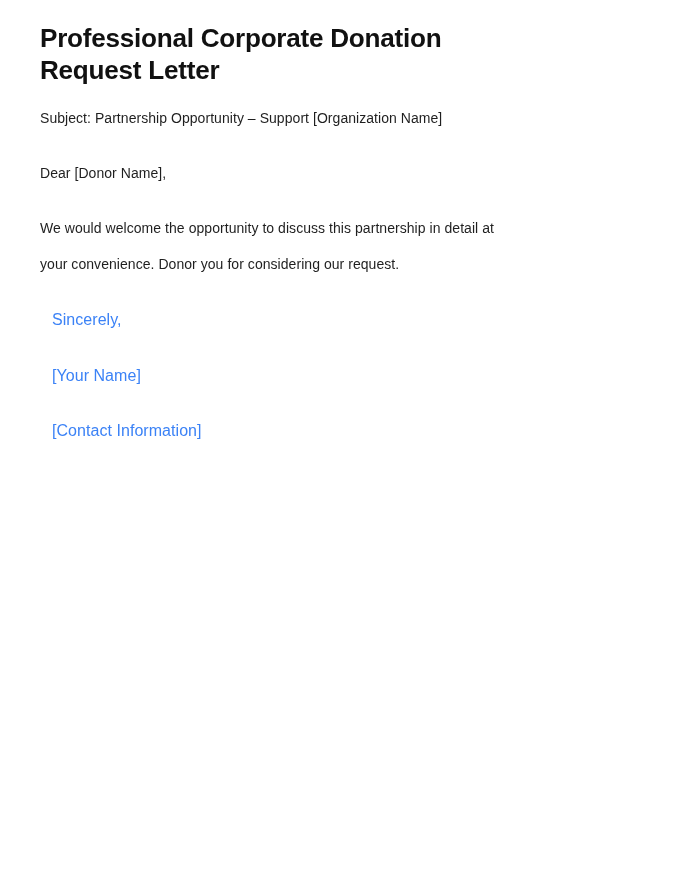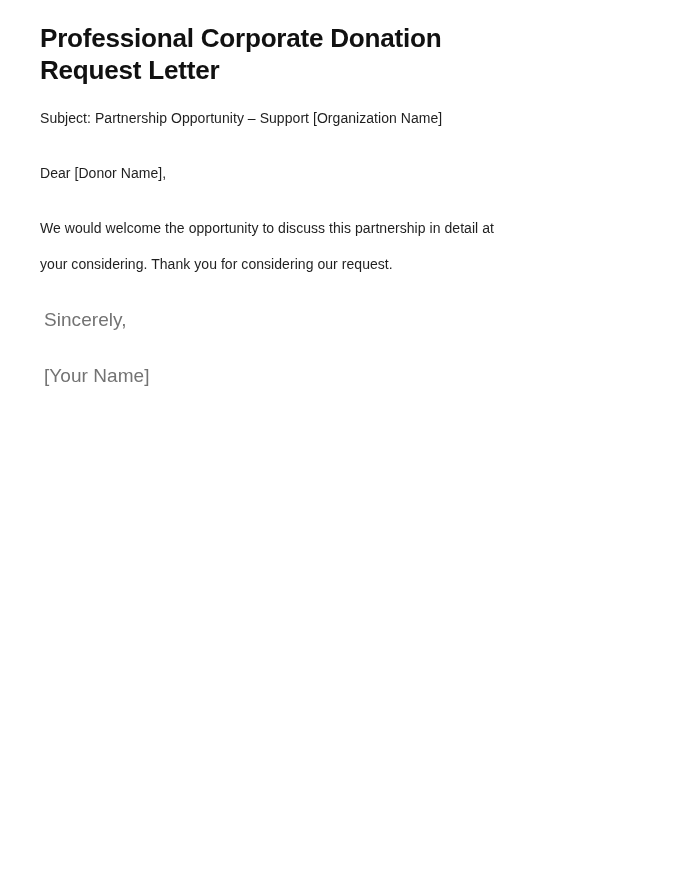--- a/index.html
+++ b/index.html
@@ -36,45 +36,46 @@
   .para {
     margin: 0 0 20px 0;
     font-size: 14px;
     font-weight: 400;
     line-height: 35.4px;
     color: #1f1f1f;
     letter-spacing: 0.05px;
     max-width: 600px;
   }
   .sign-line {
-    margin: 0 0 20px 4px;
-    font-size: 19px;
+    margin: 0 0 20px 12px;
+    font-size: 16px;
     line-height: 35.4px;
-    color: #737373;
+    color: #3b82f6;
     letter-spacing: 0.05px;
   }
   .sign-line:last-child {
     margin-bottom: 0;
   }
 </style>
 </head>
 <body>
 
 <div class="page">
 
   <h1 class="doc-title">Professional Corporate Donation Request Letter</h1>
 
   <p class="para">Subject: Partnership Opportunity – Support [Organization Name]</p>
 
   <p class="para">Dear [Donor Name],</p>
 
 
 
-  <p class="para">We would welcome the opportunity to discuss this partnership in detail at your considering. Thank you for considering our request.</p>
+  <p class="para">We would welcome the opportunity to discuss this partnership in detail at your convenience. Donor you for considering our request.</p>
 
   <p class="sign-line">Sincerely,</p>
 
   <p class="sign-line">[Your Name]</p>
 
 
 
+  <p class="sign-line">[Contact Information]</p>
 
 </div>
 
 </body></html>

